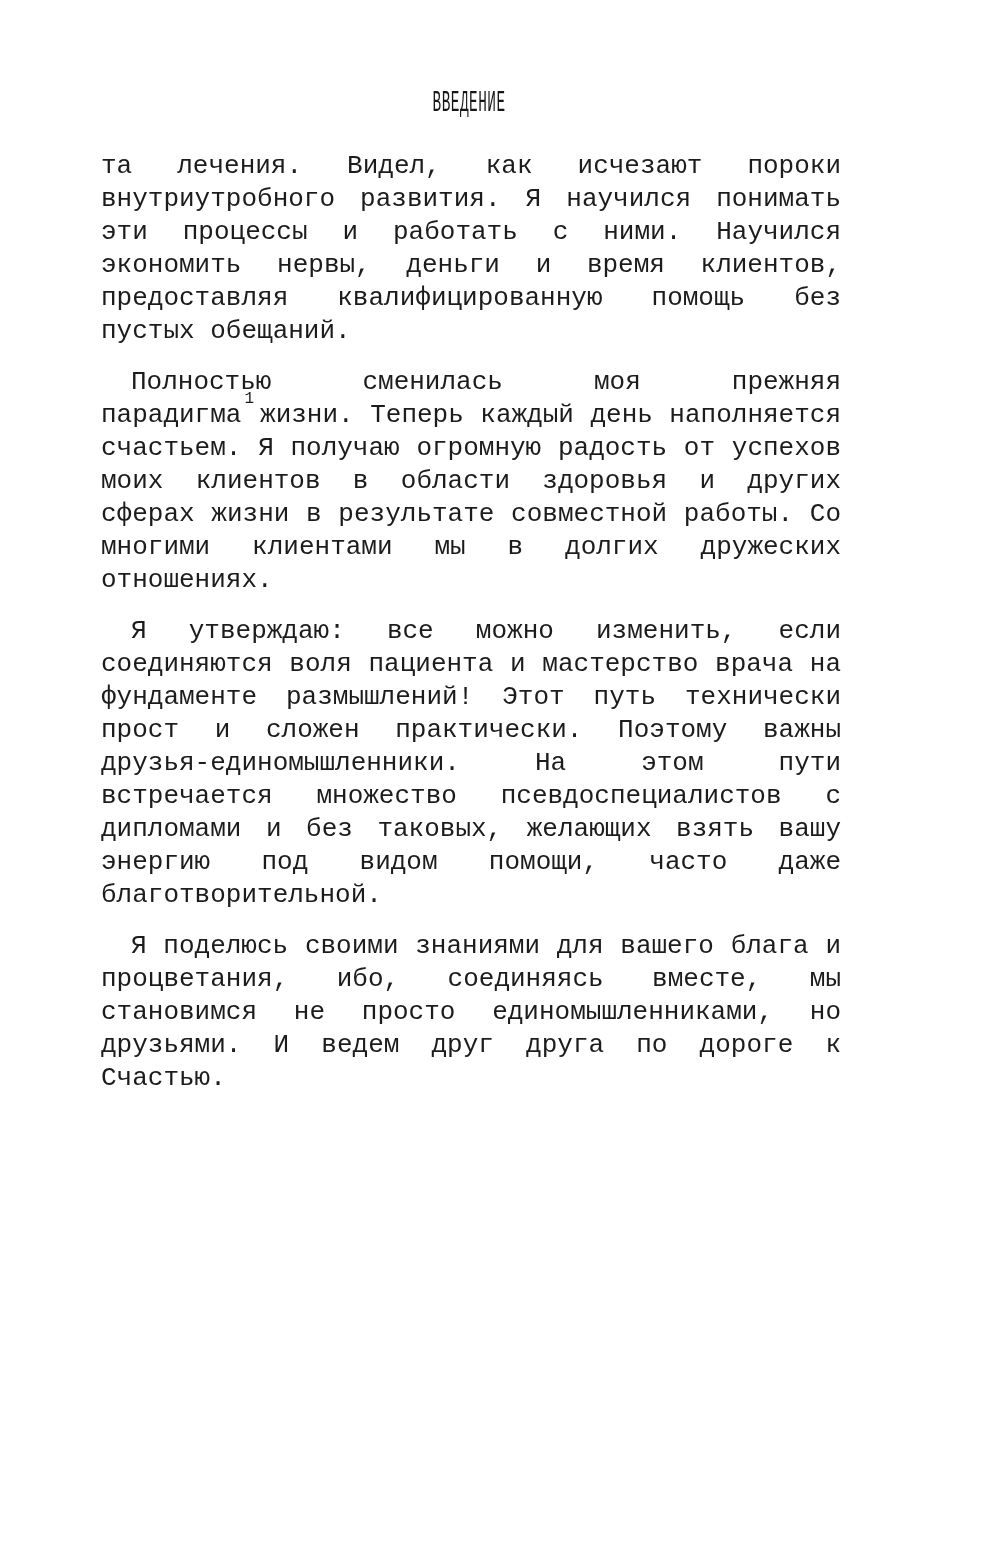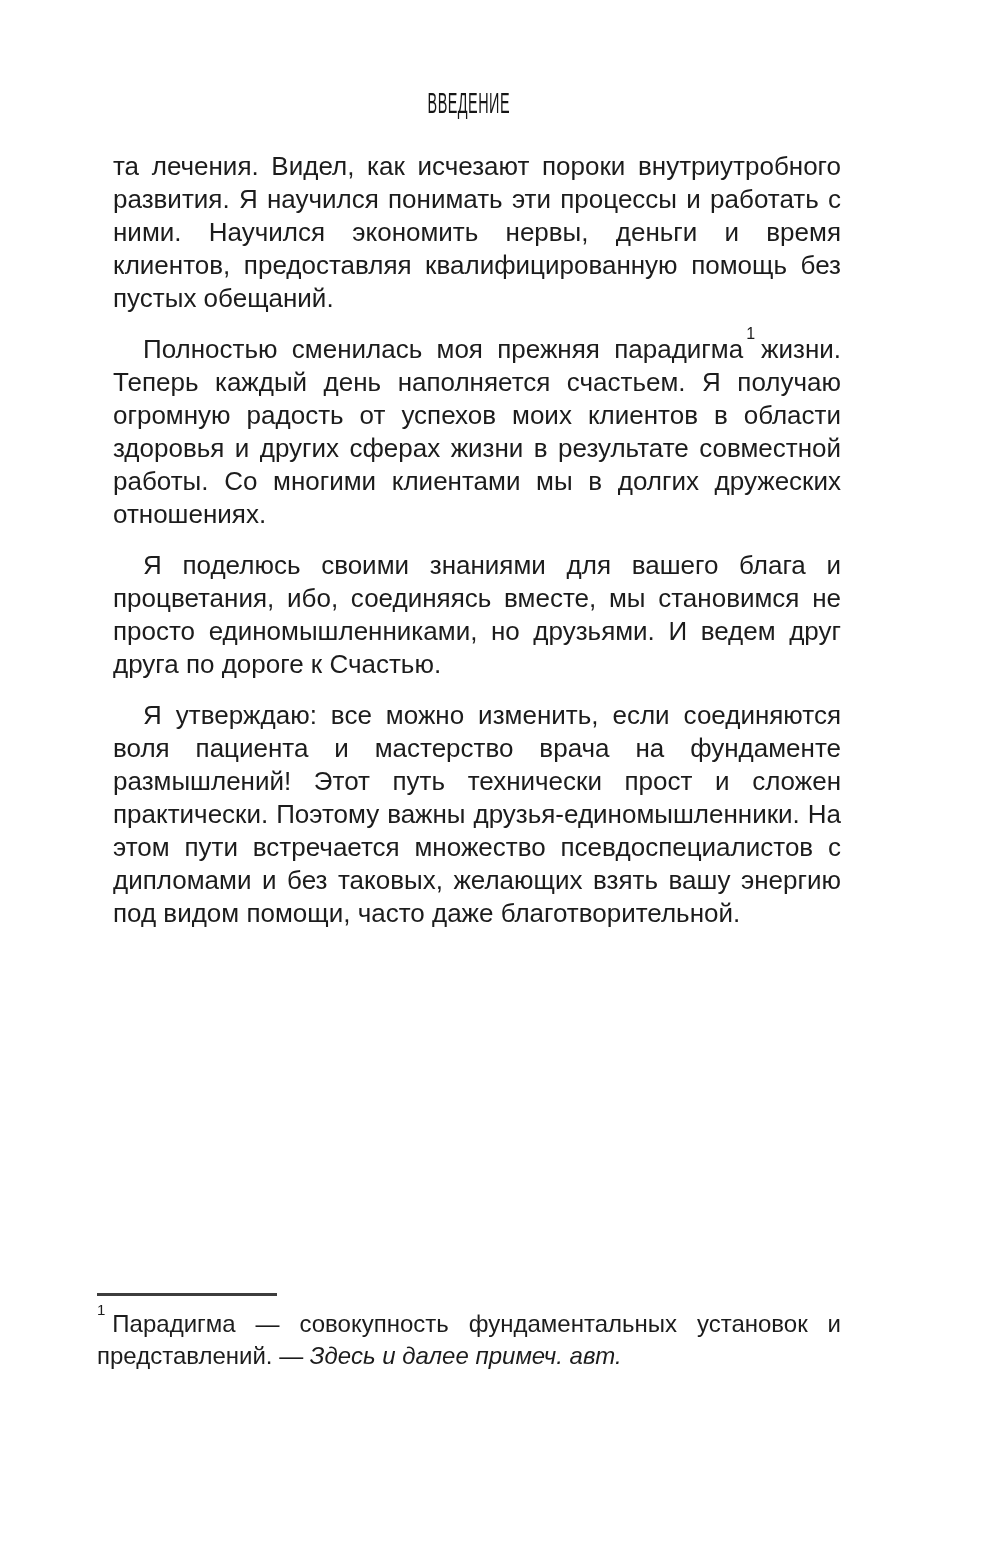--- a/index.html
+++ b/index.html
@@ -6,21 +6,21 @@
     margin: 0;
     padding: 0;
     background: #ffffff;
   }
   .page {
     position: relative;
     width: 1000px;
     height: 1432px;
     background: #ffffff;
     color: #1c1c1c;
-    font-family: Liberation Sans, sans-serif;
+    font-family: Liberation Mono, monospace;
     overflow: hidden;
   }
   .chapter-header {
     position: absolute;
     top: 86px;
     left: 97px;
     width: 744px;
     text-align: center;
     font-size: 30px;
     line-height: 34px;
@@ -33,21 +33,21 @@
     transform: scaleX(0.48);
     transform-origin: center center;
   }
   .body-text {
     position: absolute;
     top: 150px;
     left: 97px;
     width: 744px;
   }
   .para {
-    margin: 0 0 18px 16px;
+    margin: 0 0 18px 4px;
     font-size: 26px;
     line-height: 33px;
     text-align: justify;
     text-indent: 30px;
     color: #1c1c1c;
   }
   .para.continuation {
     text-indent: 0;
   }
   sup.fnref {
@@ -97,23 +97,19 @@
   <div class="chapter-header">
     <span class="squeeze">ВВЕДЕНИЕ</span>
   </div>
 
   <div class="body-text">
     <p class="para continuation">та лечения. Видел, как исчезают пороки внутриутробного развития. Я научился понимать эти процессы и работать с ними. Научился экономить нервы, деньги и время клиентов, предоставляя квалифицированную помощь без пустых обещаний.</p>
 
 
     <p class="para"><span>Полностью сменилась моя прежняя парадигма</span><sup class="fnref">1</sup><span>жизни. Теперь каждый день наполняется счастьем. Я получаю огромную радость от успехов моих клиентов в области здоровья и других сферах жизни в результате совместной работы. Со многими клиентами мы в долгих дружеских отношениях.</span></p>
 
+    <p class="para">Я утверждаю: все можно изменить, если соединяются воля пациента и мастерство врача на фундаменте размышлений! Этот путь технически прост и сложен практически. Поэтому важны друзья-единомышленники. На этом пути встречается множество псевдоспециалистов с дипломами и без таковых, желающих взять вашу энергию под видом помощи, часто даже благотворительной.</p>
+
     <p class="para">Я поделюсь своими знаниями для вашего блага и процветания, ибо, соединяясь вместе, мы становимся не просто единомышленниками, но друзьями. И ведем друг друга по дороге к Счастью.</p>
-
-    <p class="para">Я утверждаю: все можно изменить, если соединяются воля пациента и мастерство врача на фундаменте размышлений! Этот путь технически прост и сложен практически. Поэтому важны друзья-единомышленники. На этом пути встречается множество псевдоспециалистов с дипломами и без таковых, желающих взять вашу энергию под видом помощи, часто даже благотворительной.</p>
   </div>
 
-  <div class="footnote">
-    <div class="footnote-rule"></div>
-    <p class="footnote-text"><sup class="fnmark">1</sup><span>Парадигма — совокупность фундаментальных установок и представлений. — </span><em>Здесь и далее примеч. авт.</em></p>
-  </div>
 
 </div>
 
 </body></html>

